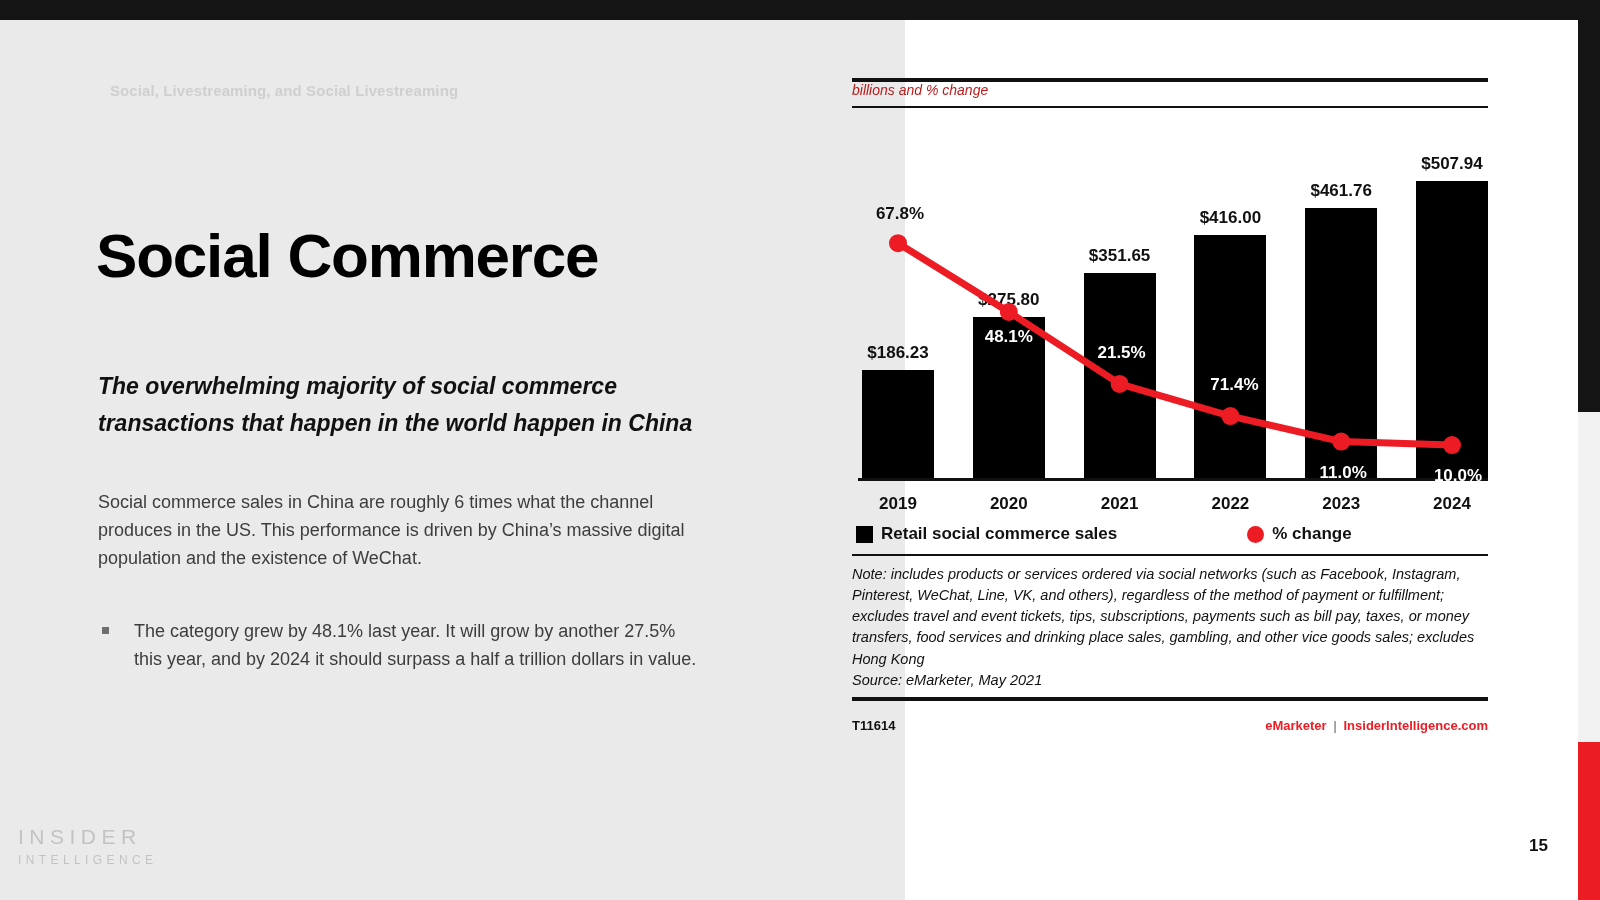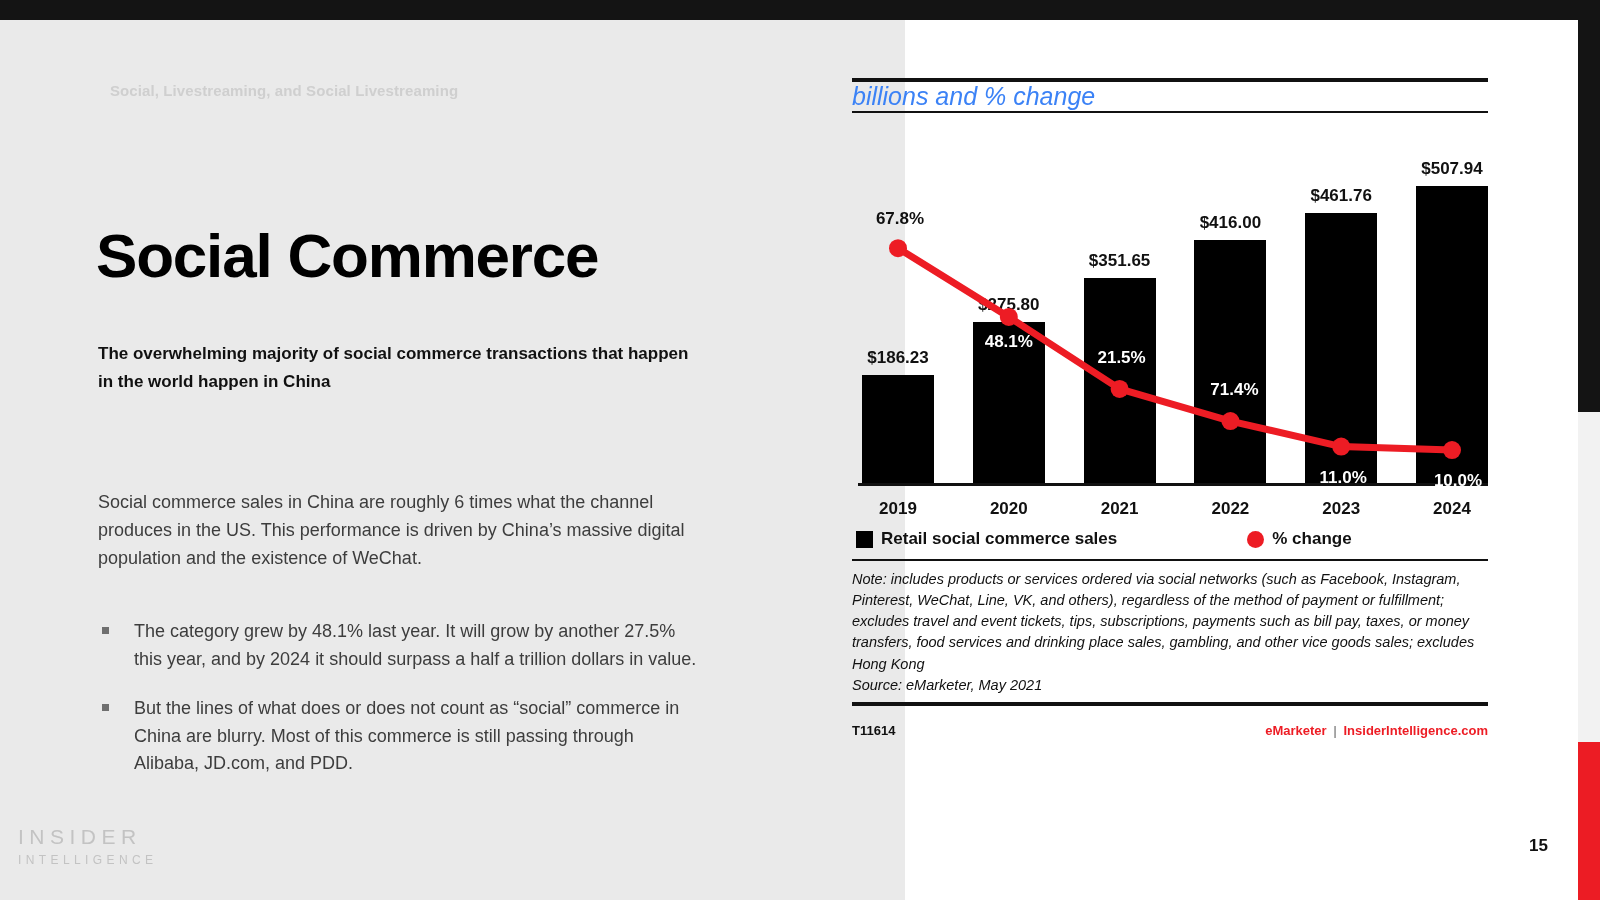--- a/index.html
+++ b/index.html
@@ -39,23 +39,24 @@
     position:absolute; left:110px; top:62px;
     font-size:15px; font-weight:bold; color:#cfcfcf;
     letter-spacing:.1px;
   }
   .slide-title {
     position:absolute; left:96px; top:200px;
     font-size:62px; font-weight:bold; color:#000;
     letter-spacing:-1.2px;
   }
   .lede {
-    position:absolute; left:98px; top:320px; width:610px;
-    font-size:17px; font-weight:bold; color:#111;
+    position:absolute; left:98px; top:348px; width:610px;
+    font-size:23px; font-weight:bold; color:#111;
     line-height:1.62;
+    font-style:italic;
   }
   .body-copy {
     position:absolute; left:98px; top:468px; width:600px;
     font-size:18px; color:#3d3d3d; line-height:1.56;
   }
   .bullets {
     position:absolute; left:98px; top:598px; width:600px;
     list-style:none;
   }
   .bullets li {
@@ -77,21 +78,22 @@
   .chart-card {
     position:absolute; left:852px; top:78px; width:636px;
   }
   .rule-thick { height:4px; background:#111; }
   .rule-thin  { height:2px; background:#111; }
   .chart-title {
     font-size:22px; font-weight:bold; color:#ed1c24;
     margin:8px 0 2px; letter-spacing:-.3px;
   }
   .chart-sub {
-    font-size:25px; font-style:italic; color:#3b82f6;
+    font-size:14px; font-style:italic; color:#b91c1c;
+    margin-bottom:8px;
   }
 
   
   .plot {
     position:relative; width:636px; height:390px; margin-top:24px;
   }
   .bars {
     position:absolute; left:10px; bottom:42px;
     width:626px; height:330px;
     display:flex; align-items:flex-end; justify-content:space-between;
@@ -174,24 +176,20 @@
   <h1 class="slide-title">Social Commerce</h1>
 
   <h2 class="lede">The overwhelming majority of social commerce transactions that happen in the world happen in China</h2>
 
   <p class="body-copy">Social commerce sales in China are roughly 6 times what the channel produces in the US. This performance is driven by China’s massive digital population and the existence of WeChat.</p>
 
   <ul class="bullets">
     <li>
       <span class="sq"></span>
       <span>The category grew by 48.1% last year. It will grow by another 27.5% this year, and by 2024 it should surpass a half a trillion dollars in value.</span>
-    </li>
-    <li>
-      <span class="sq"></span>
-      <span>But the lines of what does or does not count as “social” commerce in China are blurry. Most of this commerce is still passing through Alibaba, JD.com, and PDD.</span>
     </li>
   </ul>
 
   <div class="logo">
     <div class="l1">INSIDER</div>
     <div class="l2">INTELLIGENCE</div>
   </div>
 </section>
 
 <section class="chart-card">

